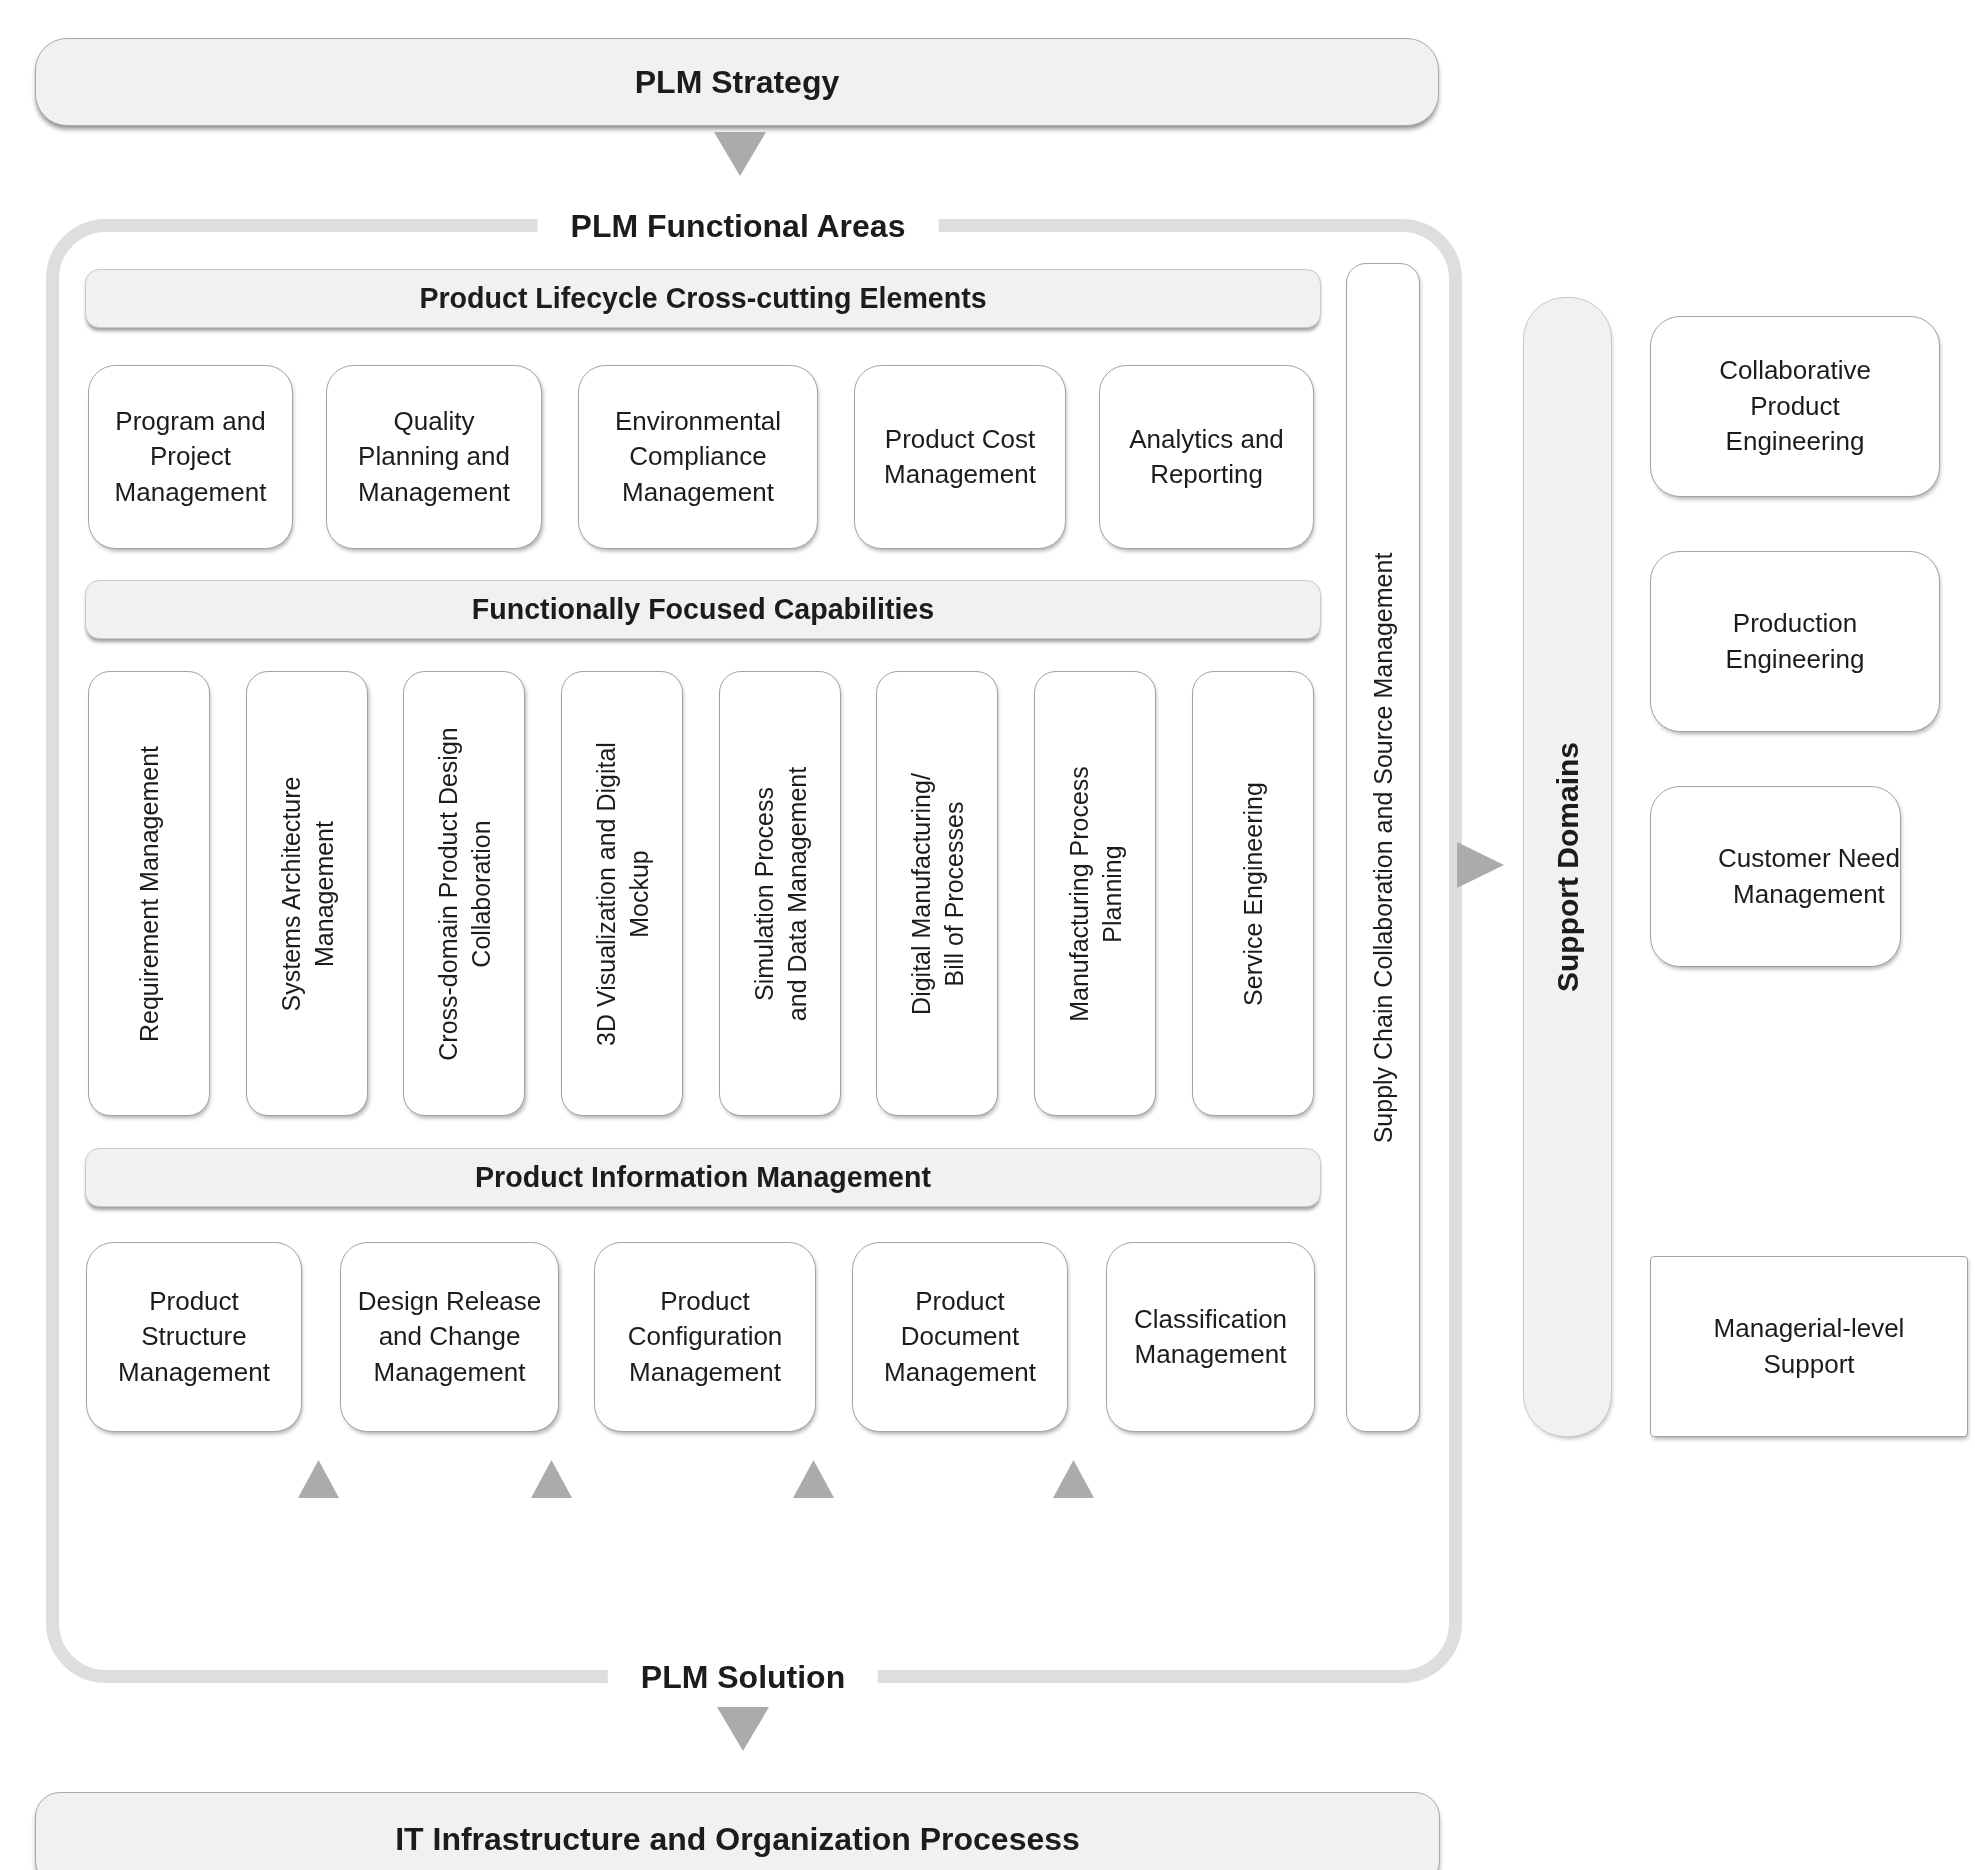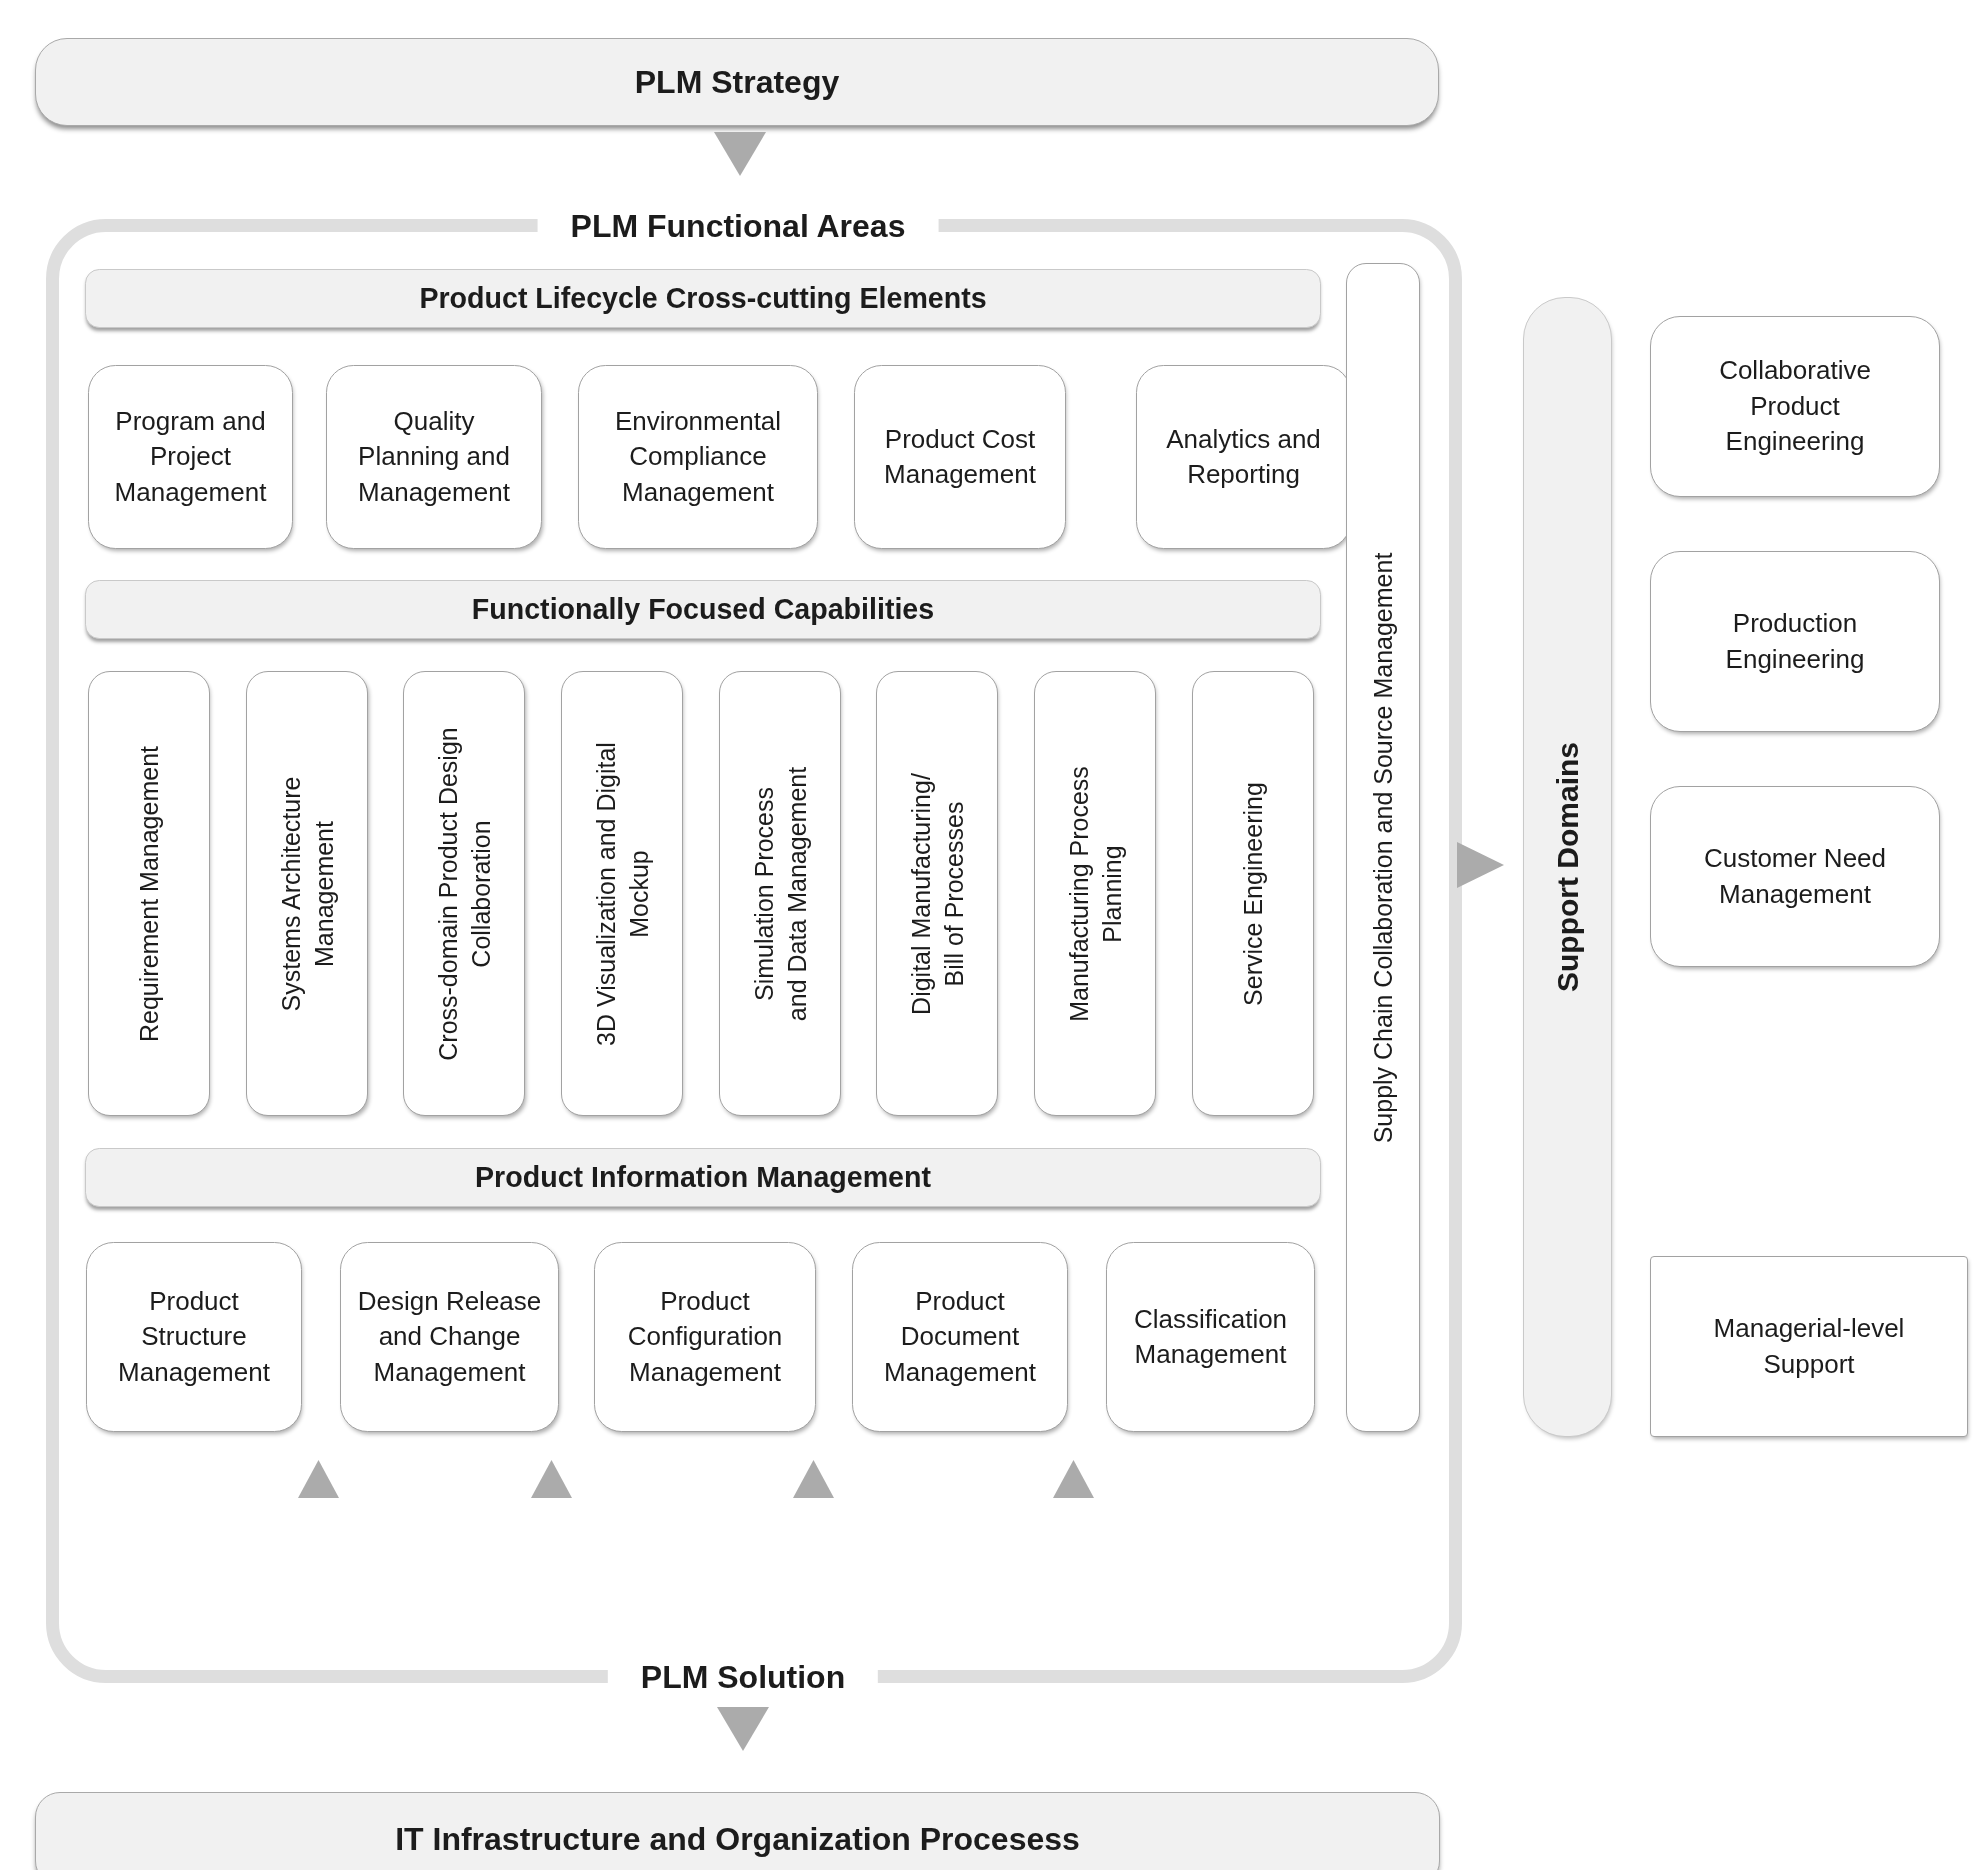--- a/index.html
+++ b/index.html
@@ -98,21 +98,21 @@
   </div>
   <div class="abs wbox pre" style="left:578px;top:365px;width:240px;height:184px;">
     <span class="pre">Environmental
 Compliance
 Management</span>
   </div>
   <div class="abs wbox pre" style="left:854px;top:365px;width:212px;height:184px;">
     <span class="pre">Product Cost
 Management</span>
   </div>
-  <div class="abs wbox pre" style="left:1099px;top:365px;width:215px;height:184px;margin-left:37px;">
+  <div class="abs wbox pre" style="left:1099px;top:365px;width:215px;height:184px;">
     <span class="pre">Analytics and
 Reporting</span>
   </div>
 
   <div class="abs hbar" style="left:85px;top:580px;width:1236px;height:59px;">
     <span>Functionally Focused Capabilities</span>
   </div>
 
   <div class="abs vbox" style="left:88px;top:671px;width:122px;height:445px;">
     <div class="vtext" style="width:418px;">Requirement Management</div>
@@ -202,21 +202,21 @@
 
   <div class="abs wbox pre" style="left:1650px;top:316px;width:290px;height:181px;border-radius:30px;">
     <span class="pre">Collaborative
 Product
 Engineering</span>
   </div>
   <div class="abs wbox pre" style="left:1650px;top:551px;width:290px;height:181px;border-radius:30px;">
     <span class="pre">Production
 Engineering</span>
   </div>
-  <div class="abs wbox pre" style="left:1650px;top:786px;width:290px;height:181px;border-radius:30px;">
+  <div class="abs wbox pre" style="left:1650px;top:786px;width:251px;height:181px;border-radius:30px;justify-content:flex-end;">
     <span class="pre">Customer Need
 Management</span>
   </div>
   <div class="abs wbox pre" style="left:1650px;top:1256px;width:318px;height:181px;border-radius:4px;">
     <span class="pre">Managerial-level
 Support</span>
   </div>
 
 </div>
 

